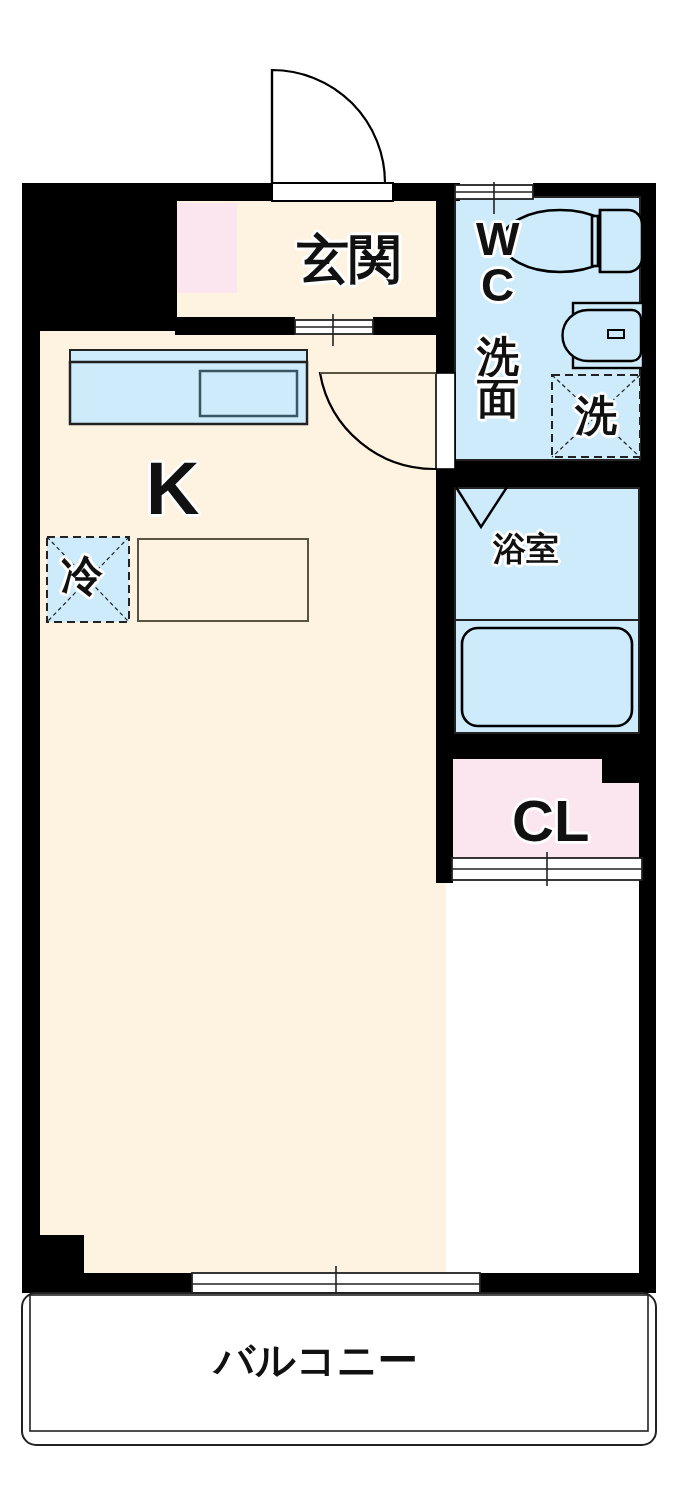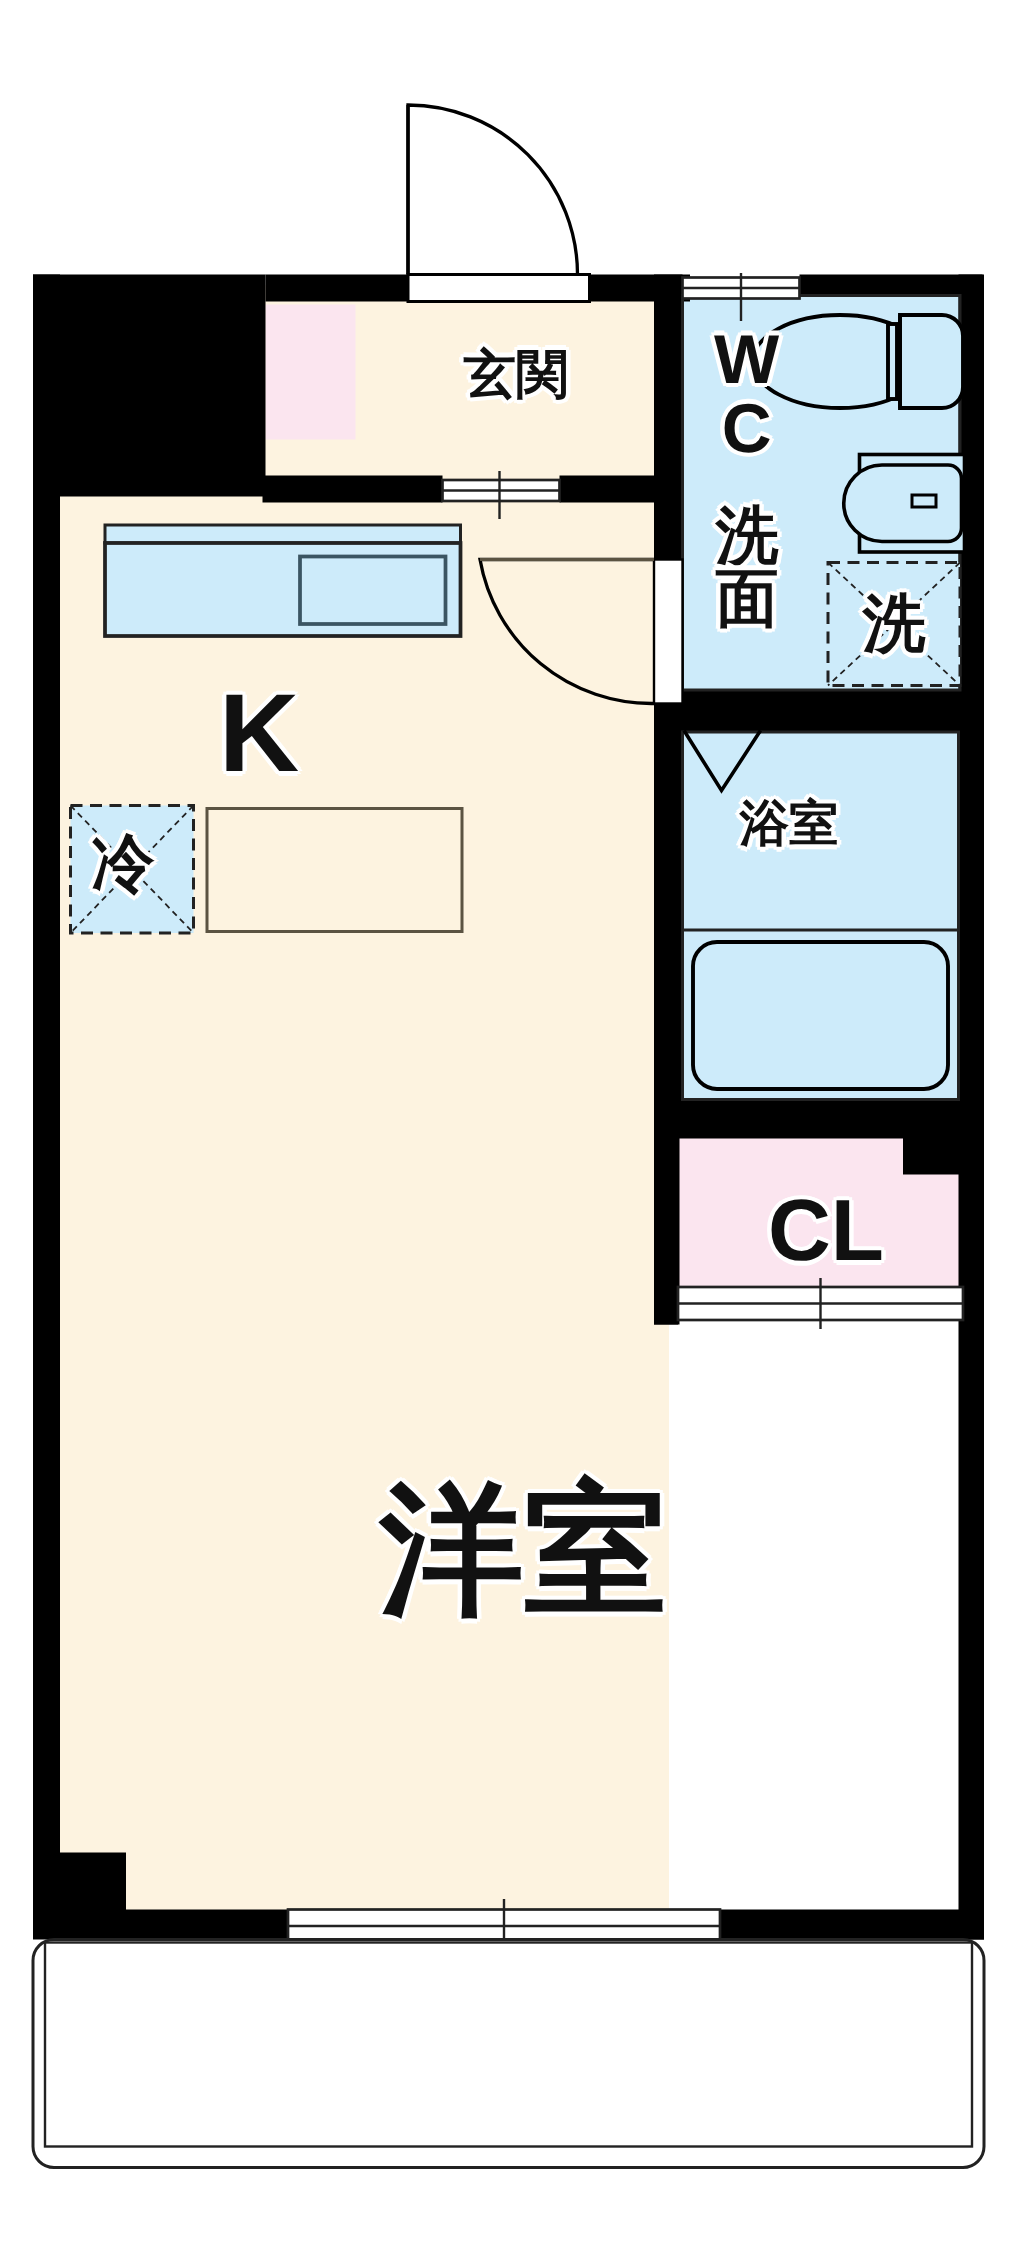--- a/index.html
+++ b/index.html
@@ -153,21 +153,21 @@
       </g>
     </g>
 
     <g>
       <rect x="22" y="1293" width="634" height="152" rx="14" ry="14" fill="#ffffff" stroke="#222222" stroke-width="2"></rect>
       <rect x="30" y="1295" width="618" height="136" fill="#ffffff" stroke="#222222" stroke-width="1.6"></rect>
     </g>
 
   </svg>
 
-  <div class="lbl lbl-jp" style="left:297px;top:233px;font-size:35px;margin-left:12px;">玄関</div>
+  <div class="lbl lbl-jp" style="left:297px;top:233px;font-size:52px;">玄関</div>
 
   <div class="lbl" style="left:146px;top:452px;font-size:74px;">K</div>
 
   <div class="lbl lbl-jp" style="left:61px;top:555px;font-size:42px;">冷</div>
 
   <div class="lbl v-stack" style="left:476px;top:216px;font-size:46px;">
     <span>W</span>
     <span>C</span>
   </div>
 
@@ -175,17 +175,17 @@
     <span>洗</span>
     <span>面</span>
   </div>
 
   <div class="lbl lbl-jp" style="left:575px;top:395px;font-size:42px;">洗</div>
 
   <div class="lbl lbl-jp" style="left:493px;top:532px;font-size:33px;">浴室</div>
 
   <div class="lbl" style="left:512px;top:792px;font-size:58px;">CL</div>
 
-  <div class="lbl lbl-jp" style="left:253px;top:985px;font-size:96px;">洋室</div>
 
 
+  <div class="lbl lbl-jp" style="left:214px;top:1340px;font-size:40px;">バルコニー</div>
 
 </div>
 
 </body></html>

